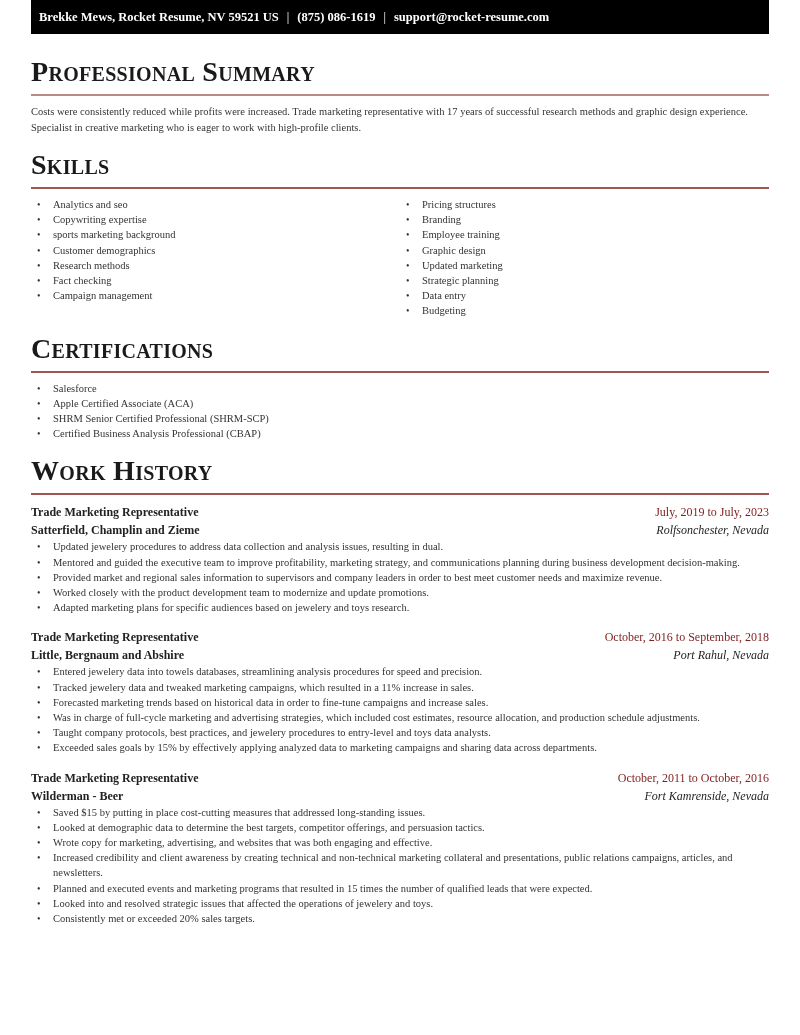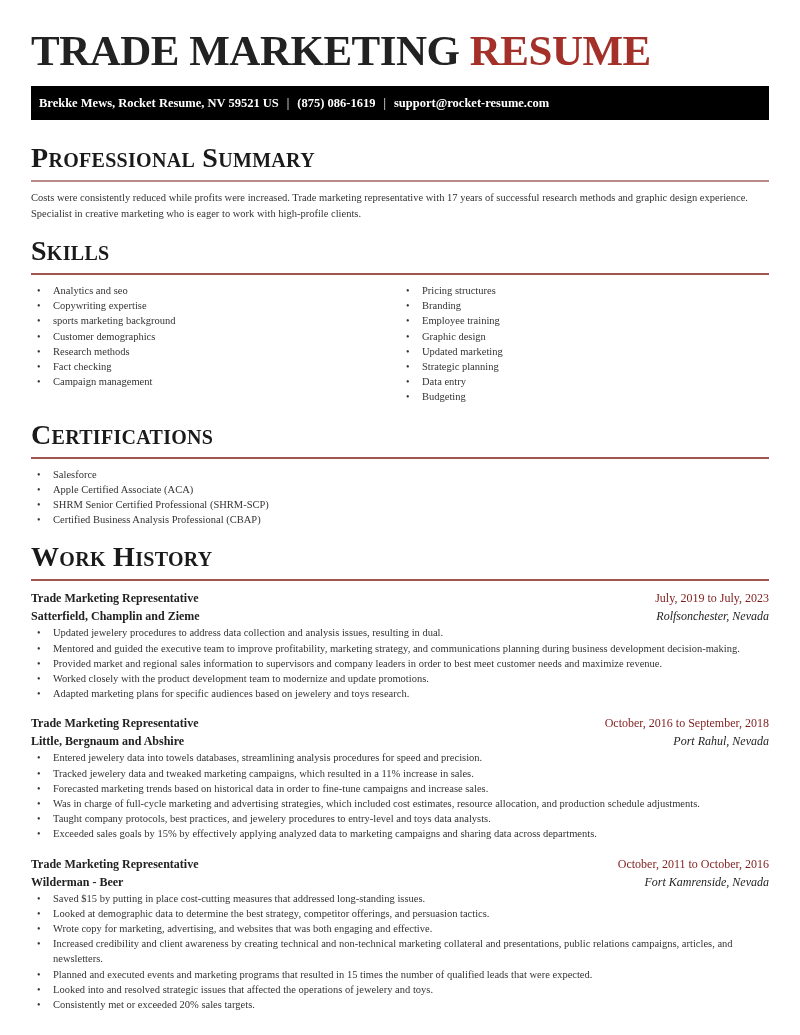--- a/index.html
+++ b/index.html
@@ -22,24 +22,20 @@
     .job-title, .job-company { font-weight: bold; color: #222; }
     .job-dates { color: #7f1d1d; }
     .job-loc { font-style: italic; color: #222; }
     .job-bullets { margin-top: 7px; }
   </style>
 </head>
 <body>
 
 <div class="page">
 
-  <h1 class="title">
-    <span>TRADE MARKETING</span>
-    <span class="accent">RESUME</span>
-  </h1>
 
   <div class="contact-bar">
     <span>Brekke Mews, Rocket Resume, NV 59521 US</span><span class="sep">|</span><span>(875) 086-1619</span><span class="sep">|</span><span>support@rocket-resume.com</span>
   </div>
 
   <section style="margin-top:22px;">
     <h2 class="section-title">Professional Summary</h2>
     <div class="rule"></div>
     <p class="summary">Costs were consistently reduced while profits were increased. Trade marketing representative with 17 years of successful research methods and graphic design experience. Specialist in creative marketing who is eager to work with high-profile clients.</p>
   </section>
@@ -126,21 +122,21 @@
       <div class="job-head">
         <span class="job-title">Trade Marketing Representative</span>
         <span class="job-dates">October, 2011 to October, 2016</span>
       </div>
       <div class="job-head">
         <span class="job-company">Wilderman - Beer</span>
         <span class="job-loc">Fort Kamrenside, Nevada</span>
       </div>
       <ul class="bullets job-bullets">
         <li>Saved $15 by putting in place cost-cutting measures that addressed long-standing issues.</li>
-        <li>Looked at demographic data to determine the best strategy, competitor offerings, and persuasion tactics.</li>
+        <li>Looked at demographic data to determine the best targets, competitor offerings, and persuasion tactics.</li>
         <li>Wrote copy for marketing, advertising, and websites that was both engaging and effective.</li>
         <li>Increased credibility and client awareness by creating technical and non-technical marketing collateral and presentations, public relations campaigns, articles, and newsletters.</li>
         <li>Planned and executed events and marketing programs that resulted in 15 times the number of qualified leads that were expected.</li>
         <li>Looked into and resolved strategic issues that affected the operations of jewelery and toys.</li>
         <li>Consistently met or exceeded 20% sales targets.</li>
       </ul>
     </div>
   </section>
 
 </div>

